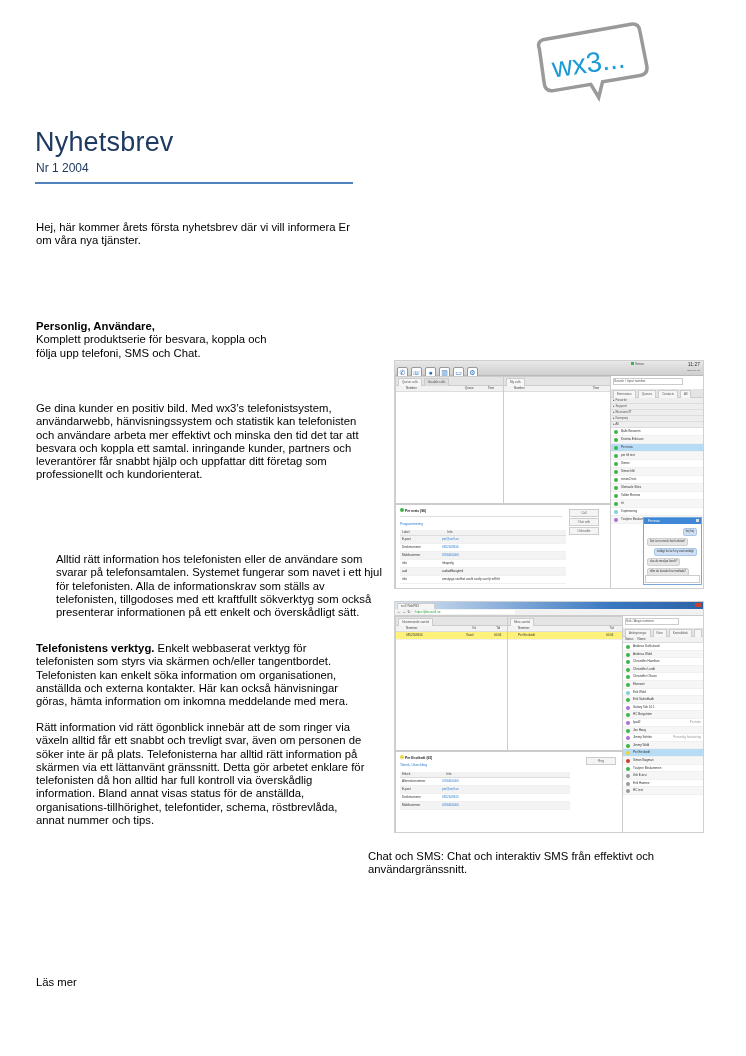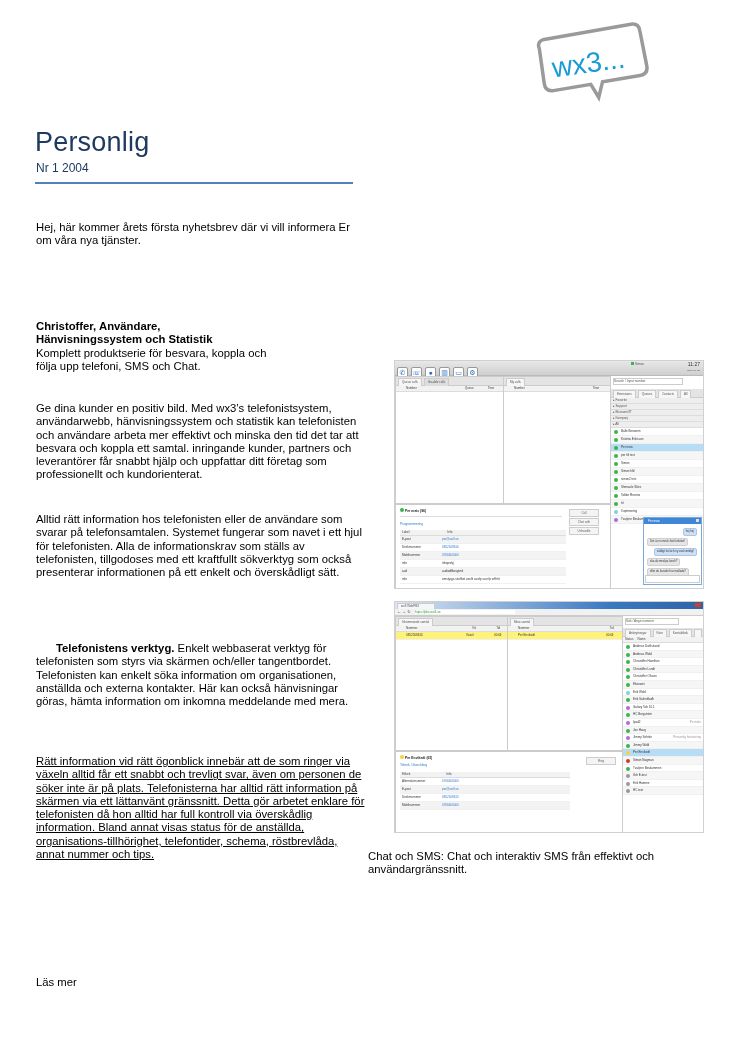--- a/index.html
+++ b/index.html
@@ -5,28 +5,28 @@
   html,body{margin:0;padding:0;background:#fff;}
   body{width:746px;height:1056px;position:relative;overflow:hidden;font-family:"Liberation Sans",sans-serif;color:#000;}
   .abs{position:absolute;}
   
   #logo{left:528px;top:22px;width:128px;height:84px;}
   
   #title{left:35px;top:126px;font-size:27px;color:#1f3a60;letter-spacing:0.2px;line-height:32px;}
   #issue{left:36px;top:161px;font-size:12px;color:#1f3a60;line-height:14px;}
   #rule{left:35px;top:182px;width:318px;height:2px;background:#4f81bd;}
   .body-text{font-size:11.3px;line-height:13.3px;width:330px;left:36px;}
-  .body-text b{font-weight:bold;margin-left:20px;}
+  .body-text b{font-weight:bold;}
   #intro{top:221px;}
   #sec1{top:320px;}
   #sec1 .h{font-weight:bold;}
   #p2{top:402px;}
-  #p3{top:513px;}
+  #p3{top:553px;margin-left:20px;}
   #p4{top:642px;}
-  #p5{top:755px;text-decoration:underline;}
+  #p5{top:721px;}
   #readmore{top:976px;}
   #caption{left:368px;top:850px;font-size:11.3px;line-height:13.3px;width:330px;}
 
   
   .shot{border:1px solid #d0d0d0;background:#fff;overflow:hidden;}
   #shot1{left:394px;top:360px;width:308px;height:227px;}
   #shot2{left:394px;top:601px;width:308px;height:230px;}
   .tb{height:13px;background:linear-gradient(#e8e8e8,#cfcfcf);border-bottom:1px solid #bbb;position:relative;}
   .tbicon{display:inline-block;width:9px;height:9px;margin:2px 1px 0 2px;background:#fff;border:1px solid #999;border-radius:2px;font-size:7px;line-height:9px;text-align:center;color:#2a6fbf;}
   .tiny{font-size:3.2px;line-height:5px;color:#555;white-space:nowrap;overflow:hidden;}
@@ -50,29 +50,28 @@
 
 <div id="logo" class="abs">
   <svg width="128" height="84" viewBox="0 0 128 84">
     <g transform="rotate(-8 64 42)">
       <path d="M14 20 Q12 12 20 11 L108 8 Q116 8 116 16 L118 52 Q118 60 110 60 L72 61 L66 76 L60 62 L22 63 Q14 63 14 55 Z" fill="#fff" stroke="#9a9a9a" stroke-width="3.5"></path>
     </g>
     <text x="24" y="50" font-family="Liberation Sans, sans-serif" font-size="28" fill="#1a9ad6" transform="rotate(-8 64 42)">wx3...</text>
   </svg>
 </div>
 
-<div id="title" class="abs">Personlig</div>
+<div id="title" class="abs">Nyhetsbrev</div>
 <div id="issue" class="abs">Nr 1 2004</div>
 <div id="rule" class="abs"></div>
 
 <div id="intro" class="abs body-text">Hej, här kommer årets första nyhetsbrev där vi vill informera Er om våra nya tjänster.</div>
 
 <div id="sec1" class="abs body-text">
-  <div class="h">Christoffer, Användare,</div>
-  <div class="h">Hänvisningssystem och Statistik</div>
+  <div class="h">Personlig, Användare,</div>
   <div style="width:250px;">Komplett produktserie för besvara, koppla och följa upp telefoni, SMS och Chat.</div>
 </div>
 
 <div id="p2" class="abs body-text">Ge dina kunder en positiv bild. Med wx3’s telefonistsystem, användarwebb, hänvisningssystem och statistik kan telefonisten och användare arbeta mer effektivt och minska den tid det tar att besvara och koppla ett samtal. inringande kunder, partners och leverantörer får snabbt hjälp och uppfattar ditt företag som professionellt och kundorienterat.</div>
 <div id="p3" class="abs body-text">Alltid rätt information hos telefonisten eller de användare som svarar på telefonsamtalen. Systemet fungerar som navet i ett hjul för telefonisten. Alla de informationskrav som ställs av telefonisten, tillgodoses med ett kraftfullt sökverktyg som också presenterar informationen på ett enkelt och överskådligt sätt.</div>
 <div id="p4" class="abs body-text"><b>Telefonistens verktyg.</b><span> Enkelt webbaserat verktyg för telefonisten som styrs via skärmen och/eller tangentbordet. Telefonisten kan enkelt söka information om organisationen, anställda och externa kontakter. Här kan också hänvisningar göras, hämta information om inkomna meddelande med mera.</span></div>
 <div id="p5" class="abs body-text">Rätt information vid rätt ögonblick innebär att de som ringer via växeln alltid får ett snabbt och trevligt svar, även om personen de söker inte är på plats. Telefonisterna har alltid rätt information på skärmen via ett lättanvänt gränssnitt. Detta gör arbetet enklare för telefonisten då hon alltid har full kontroll via överskådlig information. Bland annat visas status för de anställda, organisations-tillhörighet, telefontider, schema, röstbrevlåda, annat nummer och tips.</div>
 <div id="readmore" class="abs body-text">Läs mer</div>
 
 <div id="shot1" class="abs shot">

